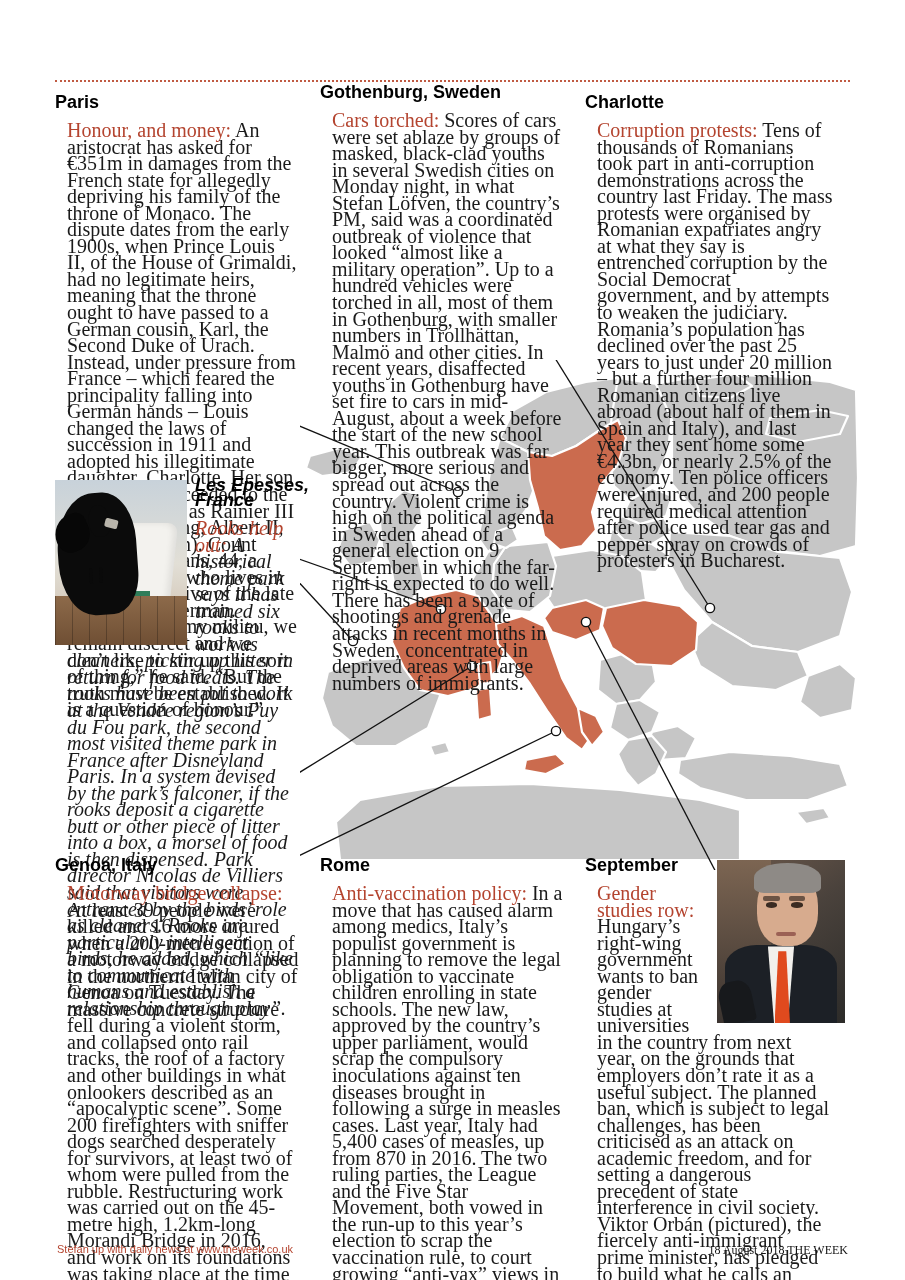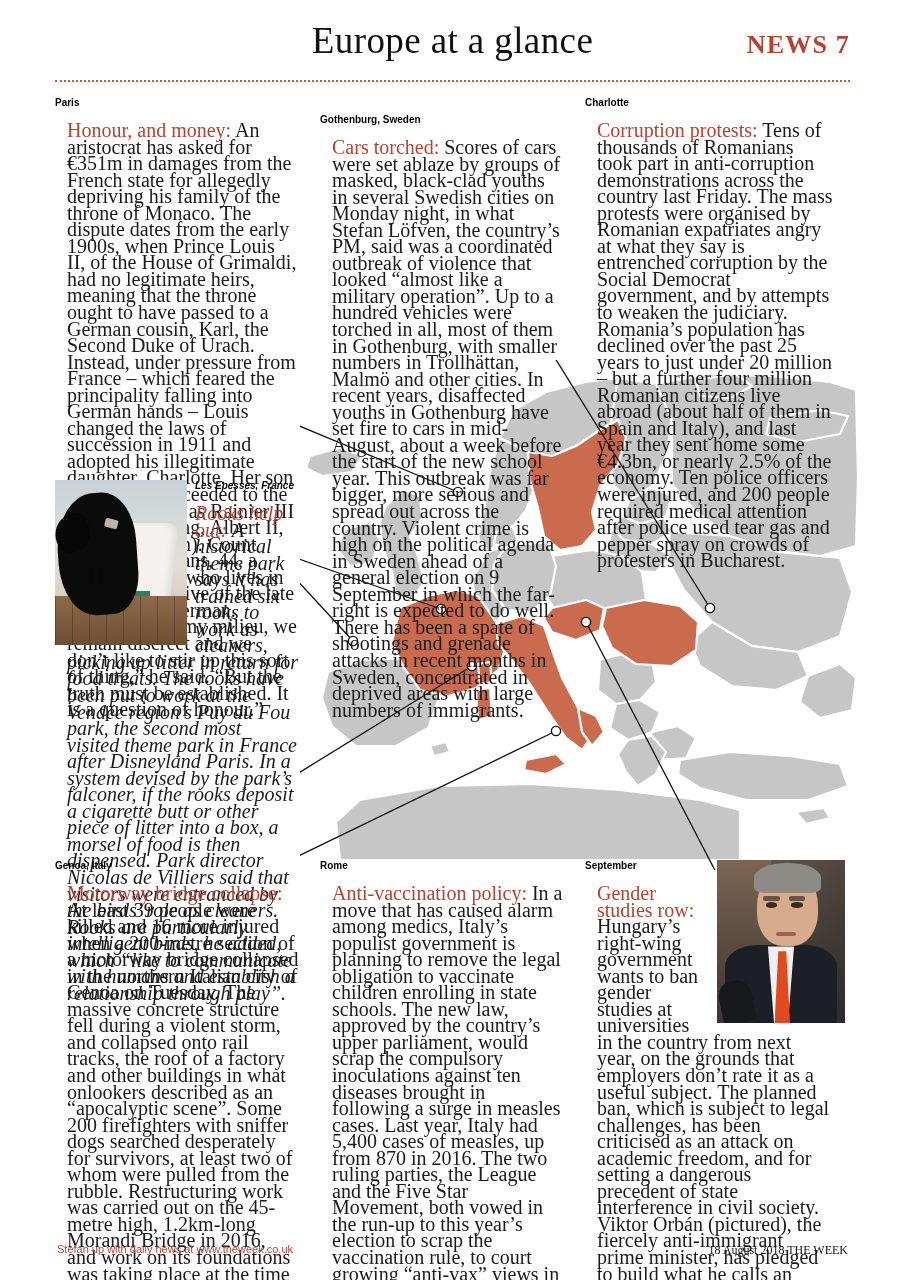--- a/index.html
+++ b/index.html
@@ -24,31 +24,31 @@
   }
   .rule{
     position:absolute;left:55px;top:80px;width:795px;height:2px;
     border-top:2px dotted #c05a42;
   }
 
   
   .article{position:absolute;}
   .art-city{
     font-family:"Liberation Sans",sans-serif;font-weight:700;
-    font-size:10px;line-height:15px;color:#000;margin:0 0 1px 0;
+    font-size:18px;line-height:15px;color:#000;margin:0 0 1px 0;
   }
   .art-body{
     font-family:"Liberation Serif",serif;font-size:20px;line-height:16.55px;
     color:#1a1a1a;text-align:left;margin:12px;
   }
   .lede{color:#b4442f;font-weight:400;}
 
   
   #art-paris{left:55px;top:95px;width:255px;}
-  #art-gothenburg{left:320px;top:112px;width:255px;}
+  #art-gothenburg{left:320px;top:85px;width:255px;}
   #art-bucharest{left:585px;top:95px;width:260px;}
 
   #art-epesses{left:55px;top:478px;width:255px;font-style:italic;}
   #art-genoa{left:55px;top:858px;width:256px;}
   #art-rome{left:320px;top:858px;width:256px;}
   #art-budapest{left:585px;top:858px;width:260px;}
 
   
   .rook-photo{
     float:left;width:132px;height:165px;margin:2px 8px 2px 0;
@@ -109,24 +109,20 @@
   .footer-right{
     position:absolute;right:57px;top:1243px;
     font-family:"Liberation Serif",serif;font-size:12px;color:#111;
   }
 </style>
 </head>
 <body>
 
 <div id="page">
 
-  <div class="masthead">
-    <div class="masthead-title">Europe at a glance</div>
-    <div class="masthead-section">NEWS 7</div>
-  </div>
   <div class="rule"></div>
 
   <div id="euro-map">
     <svg viewBox="0 0 560 510" xmlns="http://www.w3.org/2000/svg">
       <g stroke="#ffffff" stroke-width="2.2" stroke-linejoin="round">
 
         <path fill="#c6c6c6" d="M200 78 L214 50 L246 32 L286 22 L318 18 L338 30 L330 52 L300 70 L276 86 L252 96 L228 92 Z"></path>
 
         <path fill="#c6c6c6" d="M200 78 L228 92 L238 118 L226 150 L206 176 L188 192 L178 178 L184 150 L190 112 Z"></path>
 

